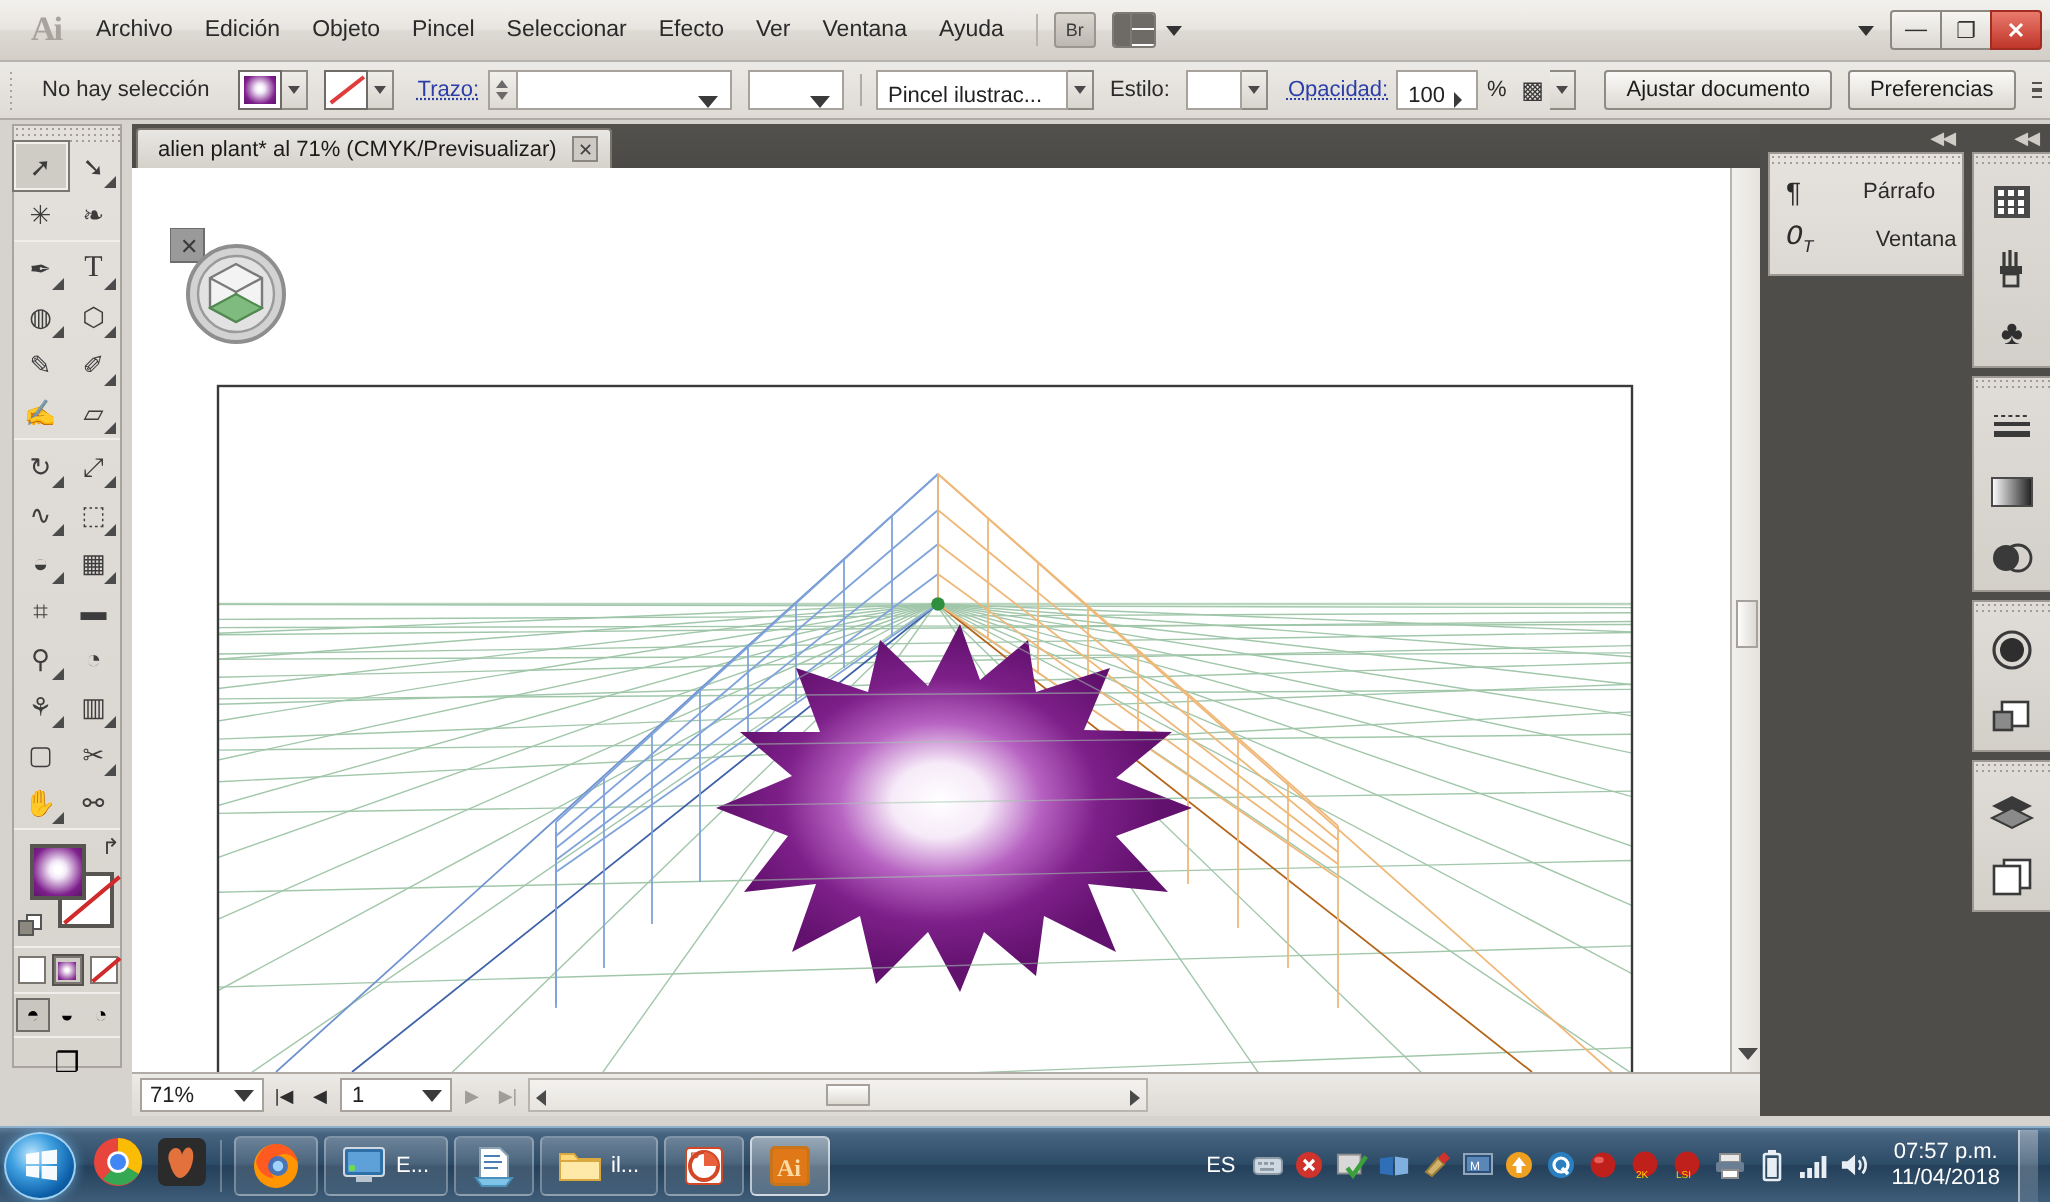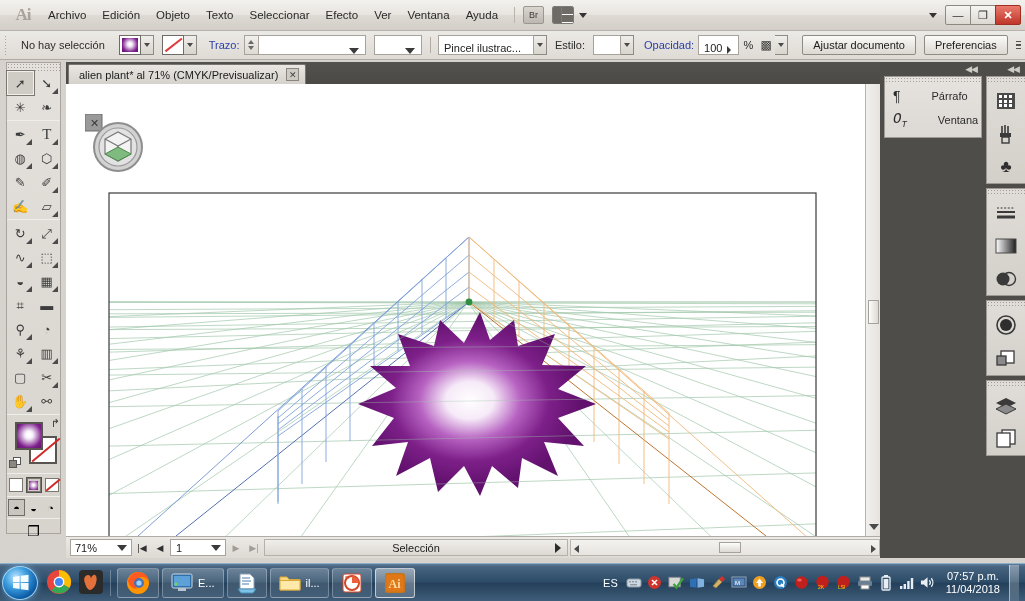--- a/index.html
+++ b/index.html
@@ -87,21 +87,21 @@
   .mini-drop {
     width:13px;height:20px;border:1px solid #8e8a84; border-left:none;
     background: linear-gradient(to bottom,#f0eeea,#d8d4ce);
     display:flex;align-items:center;justify-content:center;
   }
   .mini-drop i {
     width:0;height:0;border-left:3px solid transparent;border-right:3px solid transparent;
     border-top:4px solid #4a4a4a; display:block;
   }
   .link-label {
-    color:#2b3ea8; font-size:11px; 
+    color:#2b3ea8; font-size:11px; text-decoration:underline;
     text-decoration-style: dotted; margin-right:4px; cursor:pointer;
   }
   .stepper {
     width:14px;height:20px;border:1px solid #a7a29b;border-right:none;
     background:linear-gradient(to bottom,#f2f0ec,#dedad4);
     display:flex;flex-direction:column;align-items:center;justify-content:center;
   }
   .stepper i { width:0;height:0;border-left:3px solid transparent;border-right:3px solid transparent; display:block;}
   .stepper i.up { border-bottom:4px solid #6a6a6a; margin-bottom:2px;}
   .stepper i.dn { border-top:4px solid #6a6a6a;}
@@ -338,21 +338,21 @@
 </head>
 <body>
 
 <div id="app">
 
   <div class="menubar">
     <div class="ai-logo">Ai</div>
     <div class="menu-item">Archivo</div>
     <div class="menu-item">Edición</div>
     <div class="menu-item">Objeto</div>
-    <div class="menu-item">Texto</div>
+    <div class="menu-item">Pincel</div>
     <div class="menu-item">Seleccionar</div>
     <div class="menu-item">Efecto</div>
     <div class="menu-item">Ver</div>
     <div class="menu-item">Ventana</div>
     <div class="menu-item">Ayuda</div>
     <div class="menu-sep"></div>
     <div class="br-btn">Br</div>
     <div class="arrange-btn">
       <div class="arr-l"></div>
         <div class="arr-r">
@@ -798,24 +798,20 @@
       <span class="ca"></span>
     </div>
     <div class="navbtn">|◀</div>
     <div class="navbtn">◀</div>
     <div class="pagefield">
       <span>1</span>
       <span class="ca"></span>
     </div>
     <div class="navbtn dim">▶</div>
     <div class="navbtn dim">▶|</div>
-    <div class="statuspop">
-      <span>Selección</span>
-      <span class="ca"></span>
-    </div>
     <div class="hscroll">
       <div class="la"></div>
       <div class="thumb"></div>
       <div class="ra"></div>
     </div>
   </div>
 
   <div class="dockbg"></div>
 
   <div class="dock-collapse-row">

